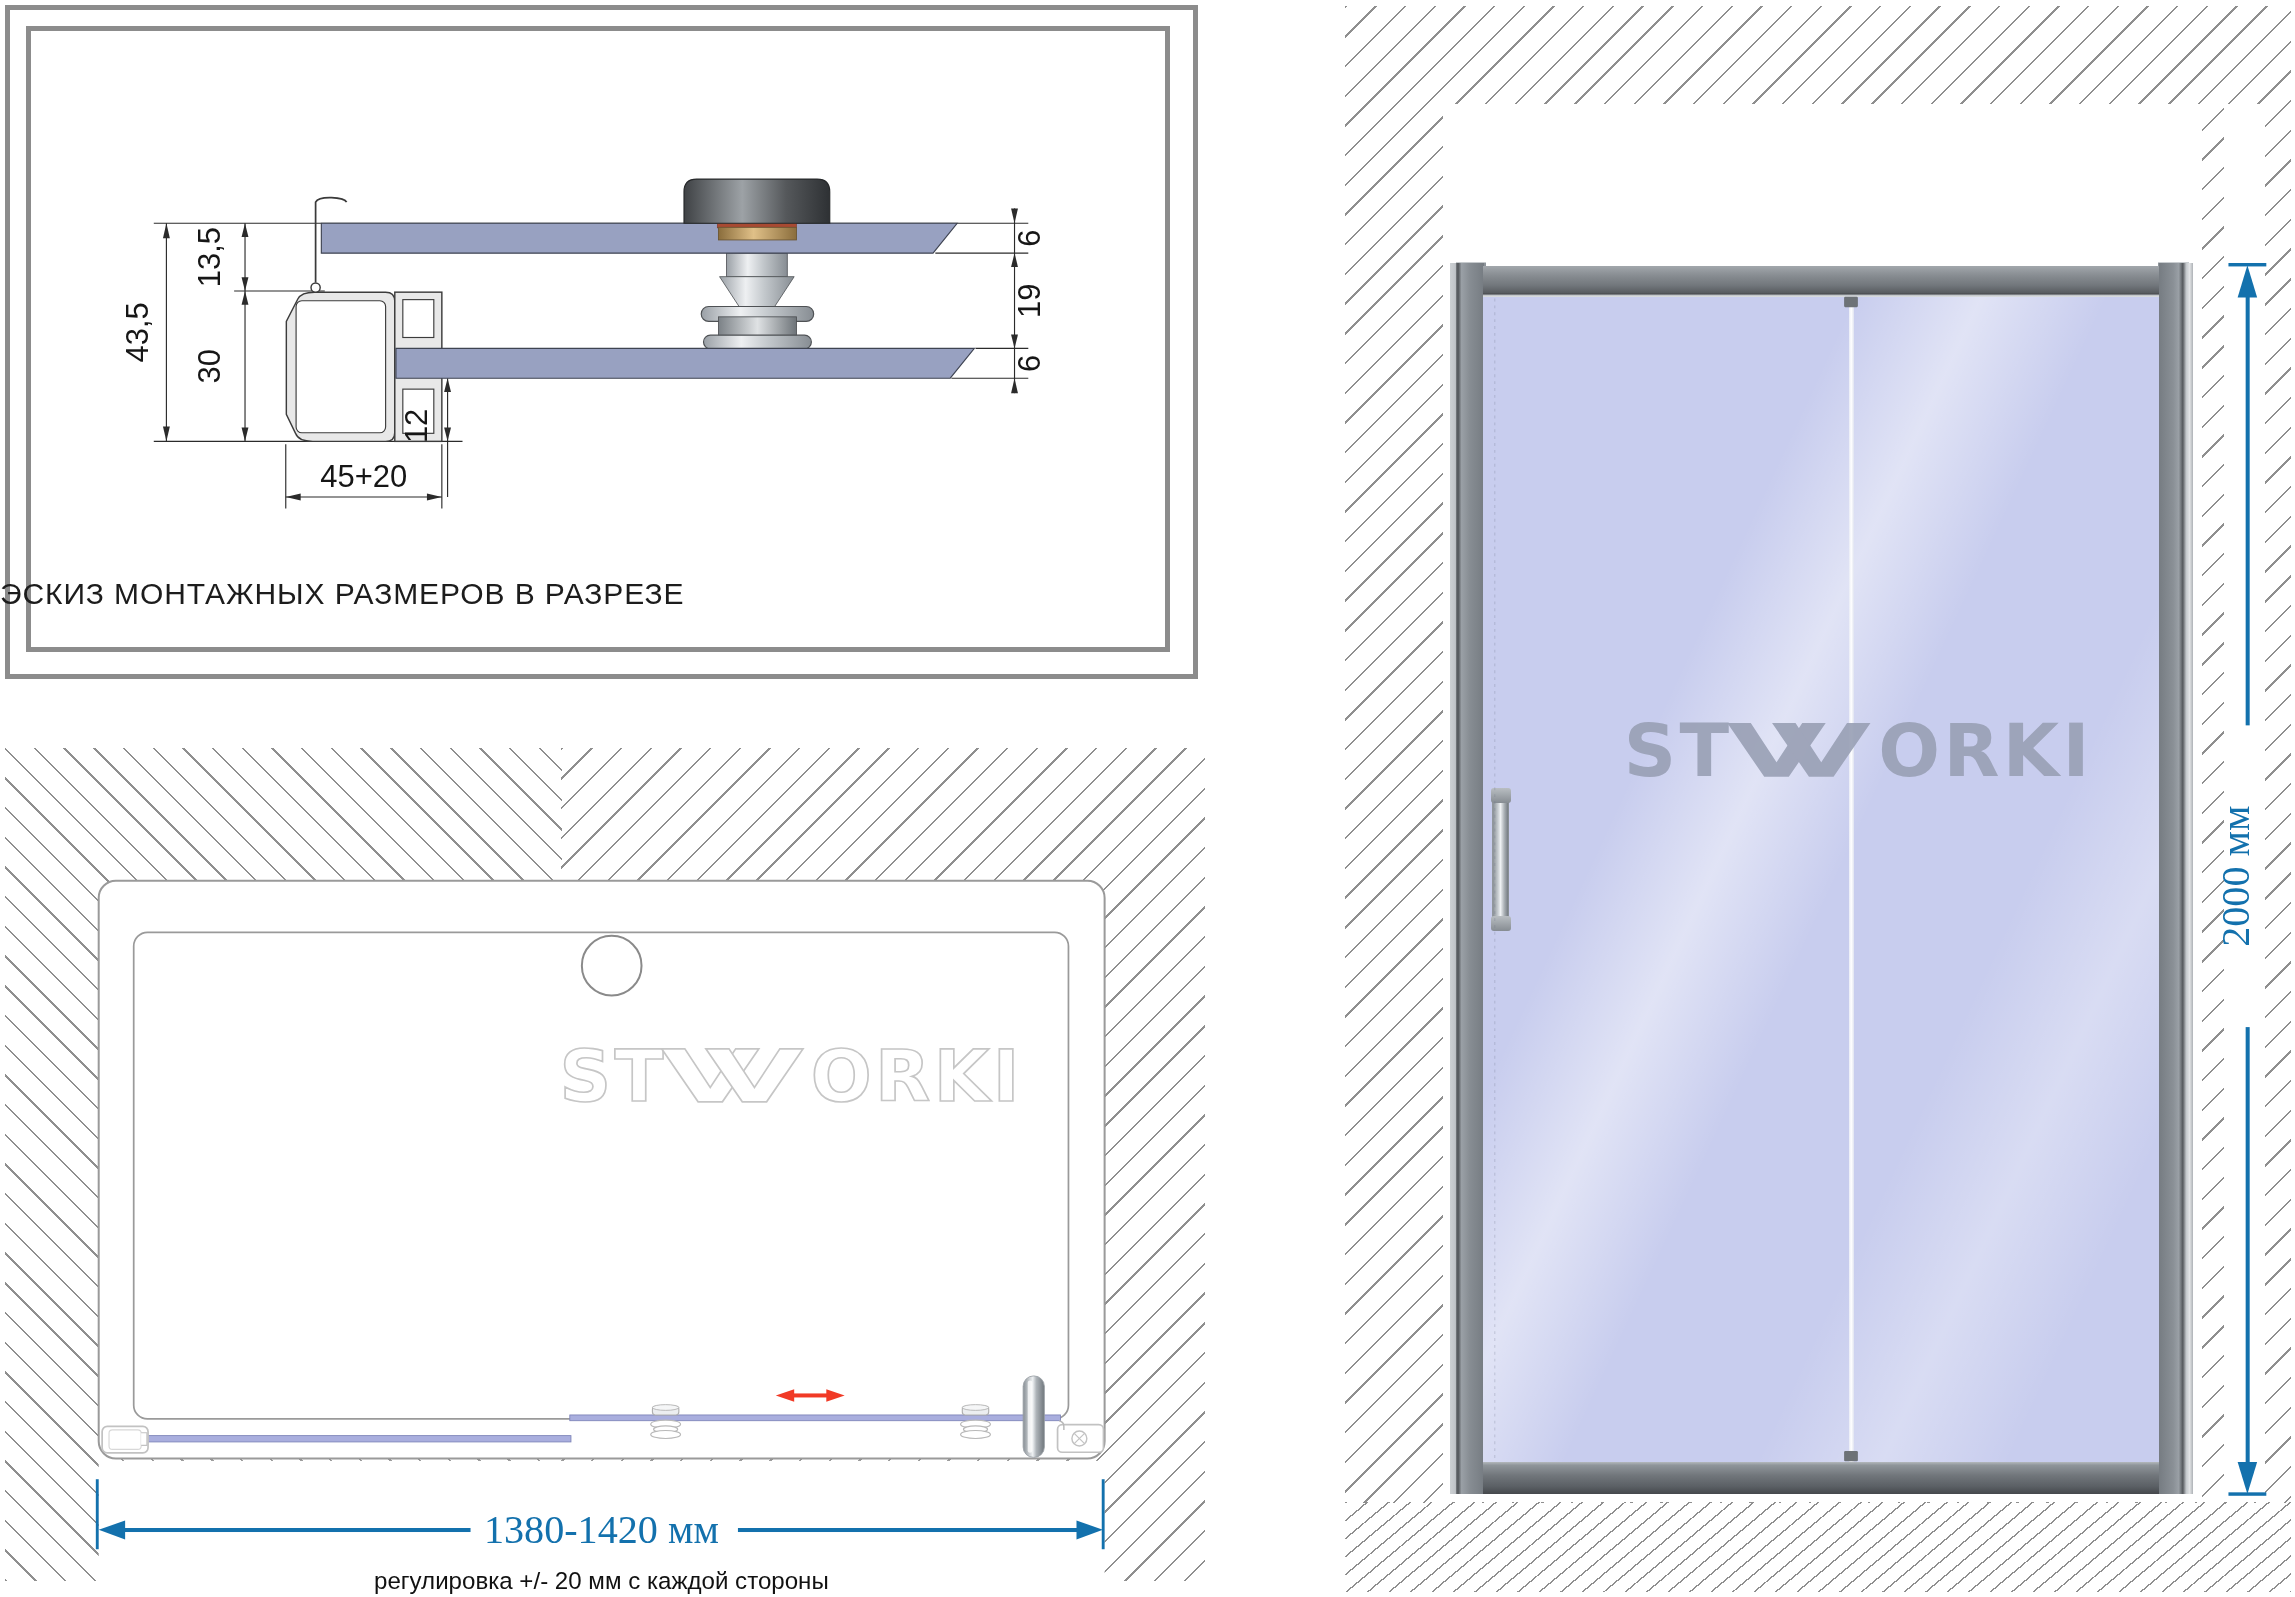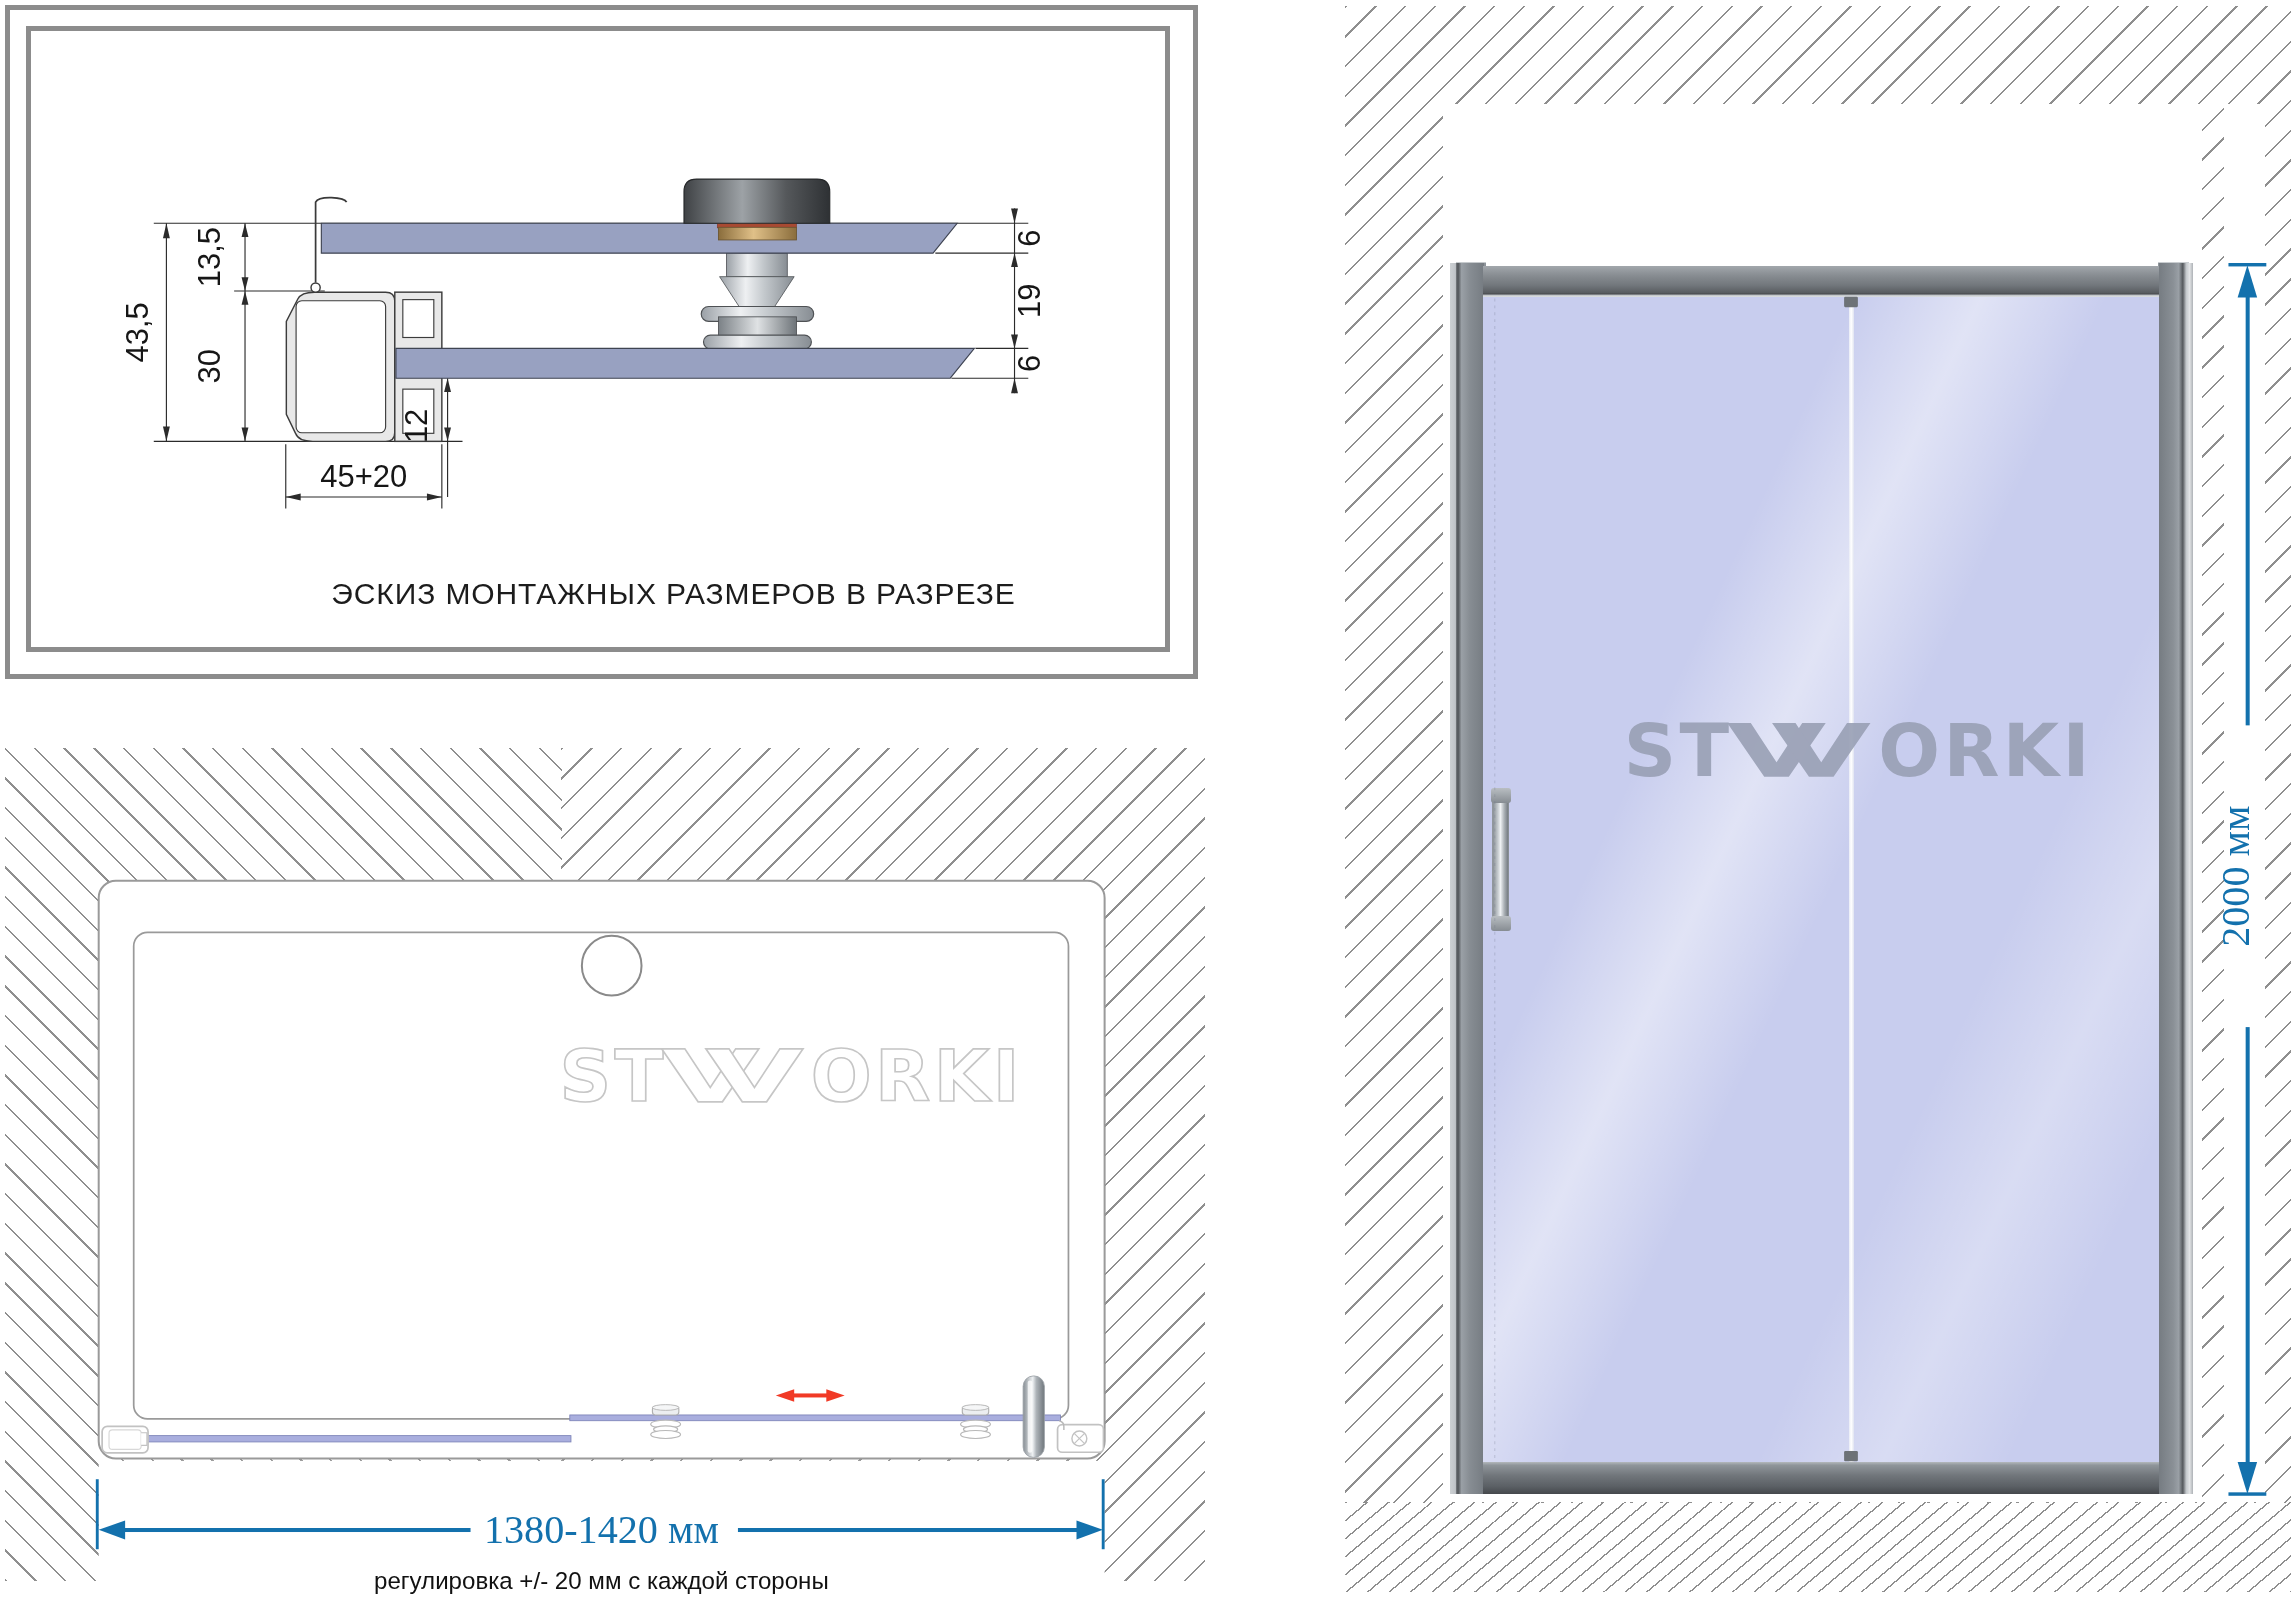--- a/index.html
+++ b/index.html
@@ -2,21 +2,21 @@
 <html style="font-size:9.2px"><head>
 <meta charset="utf-8">
 <style>
   html,body{margin:0;padding:0;background:#ffffff;}
   #stage{position:relative;width:2295px;height:1597px;background:#fff;overflow:hidden;
          font-family:"Liberation Sans",sans-serif;}
   .abs{position:absolute;}
   
   .frameOuter{left:4.6px;top:4.6px;width:1193px;height:674px;border:5.7px solid #8c8c8c;box-sizing:border-box;background:#fff;}
   .frameInner{left:26.4px;top:26.4px;width:1144px;height:626px;border:5.2px solid #8c8c8c;box-sizing:border-box;background:#fff;}
-  .captionA{left:0;top:577px;width:1347px;text-align:center;font-size:30px;letter-spacing:0.9px;color:#1c1c1c;}
+  .captionA{left:0;top:577px;width:1347px;text-align:left;font-size:30px;letter-spacing:0.9px;color:#1c1c1c;}
   
   .hatchBL{left:4.6px;top:748px;width:557px;height:833px;
     background:repeating-linear-gradient(45deg,#8f8f8f 0 1.7px,transparent 1.7px 21px);}
   .hatchBR{left:561px;top:748px;width:644px;height:833px;
     background:repeating-linear-gradient(135deg,#8f8f8f 0 1.7px,transparent 1.7px 21px);}
   .hatchCwall{left:1345px;top:5.7px;width:946px;height:1497px;
     background:repeating-linear-gradient(135deg,#8f8f8f 0 1.7px,transparent 1.7px 21px);}
   .hatchCfloor{left:1345px;top:1502px;width:946px;height:90px;
     background:repeating-linear-gradient(140deg,#8f8f8f 0 1.4px,transparent 1.4px 13.8px);}
   .nicheC{left:1443px;top:104px;width:759px;height:1398px;background:#fff;}

